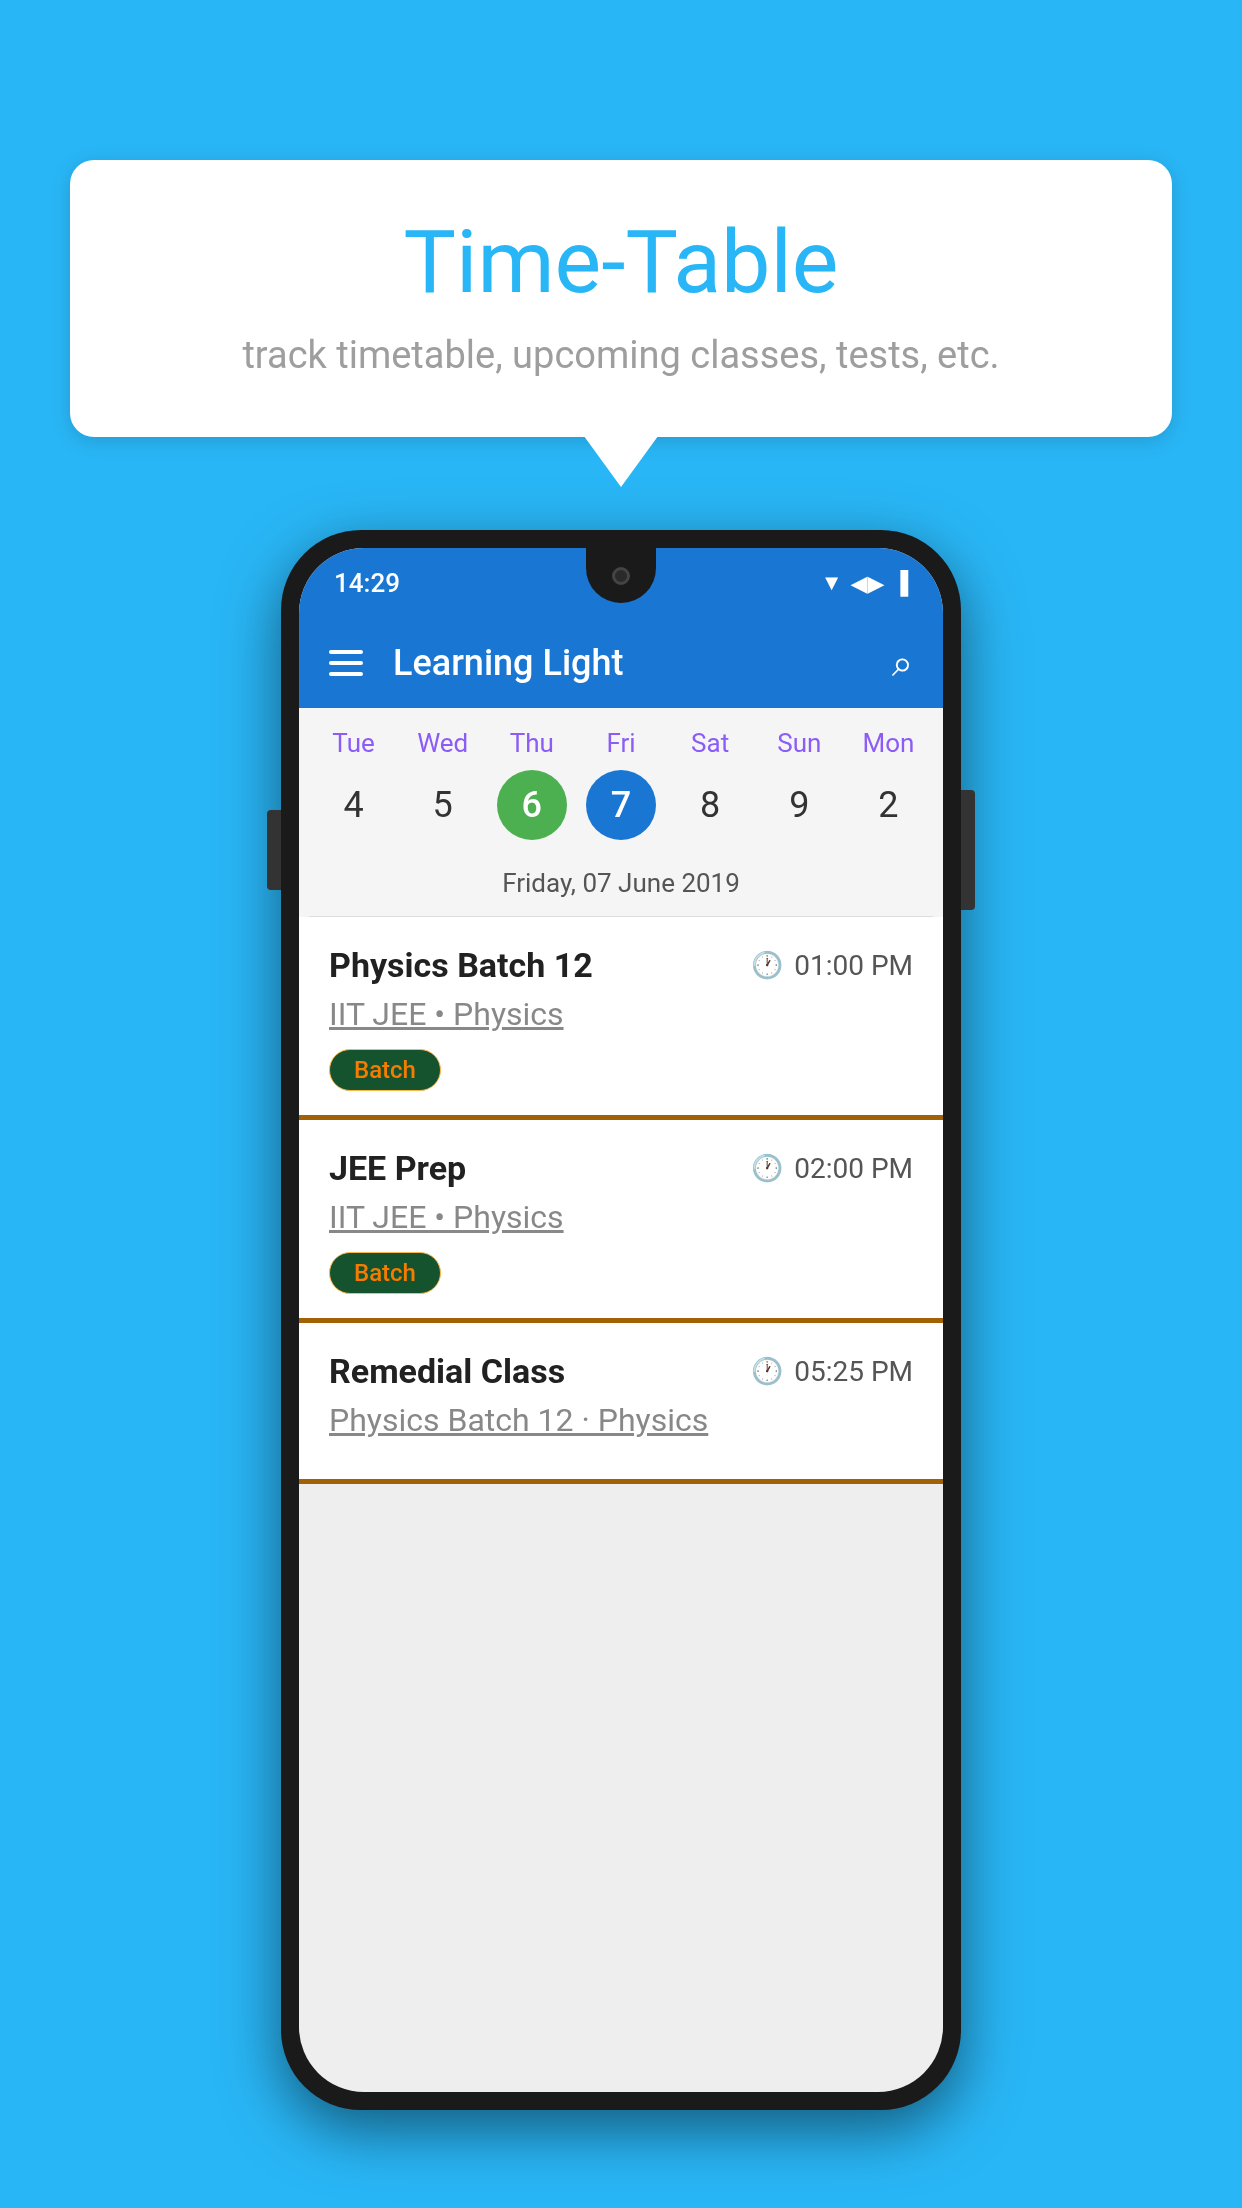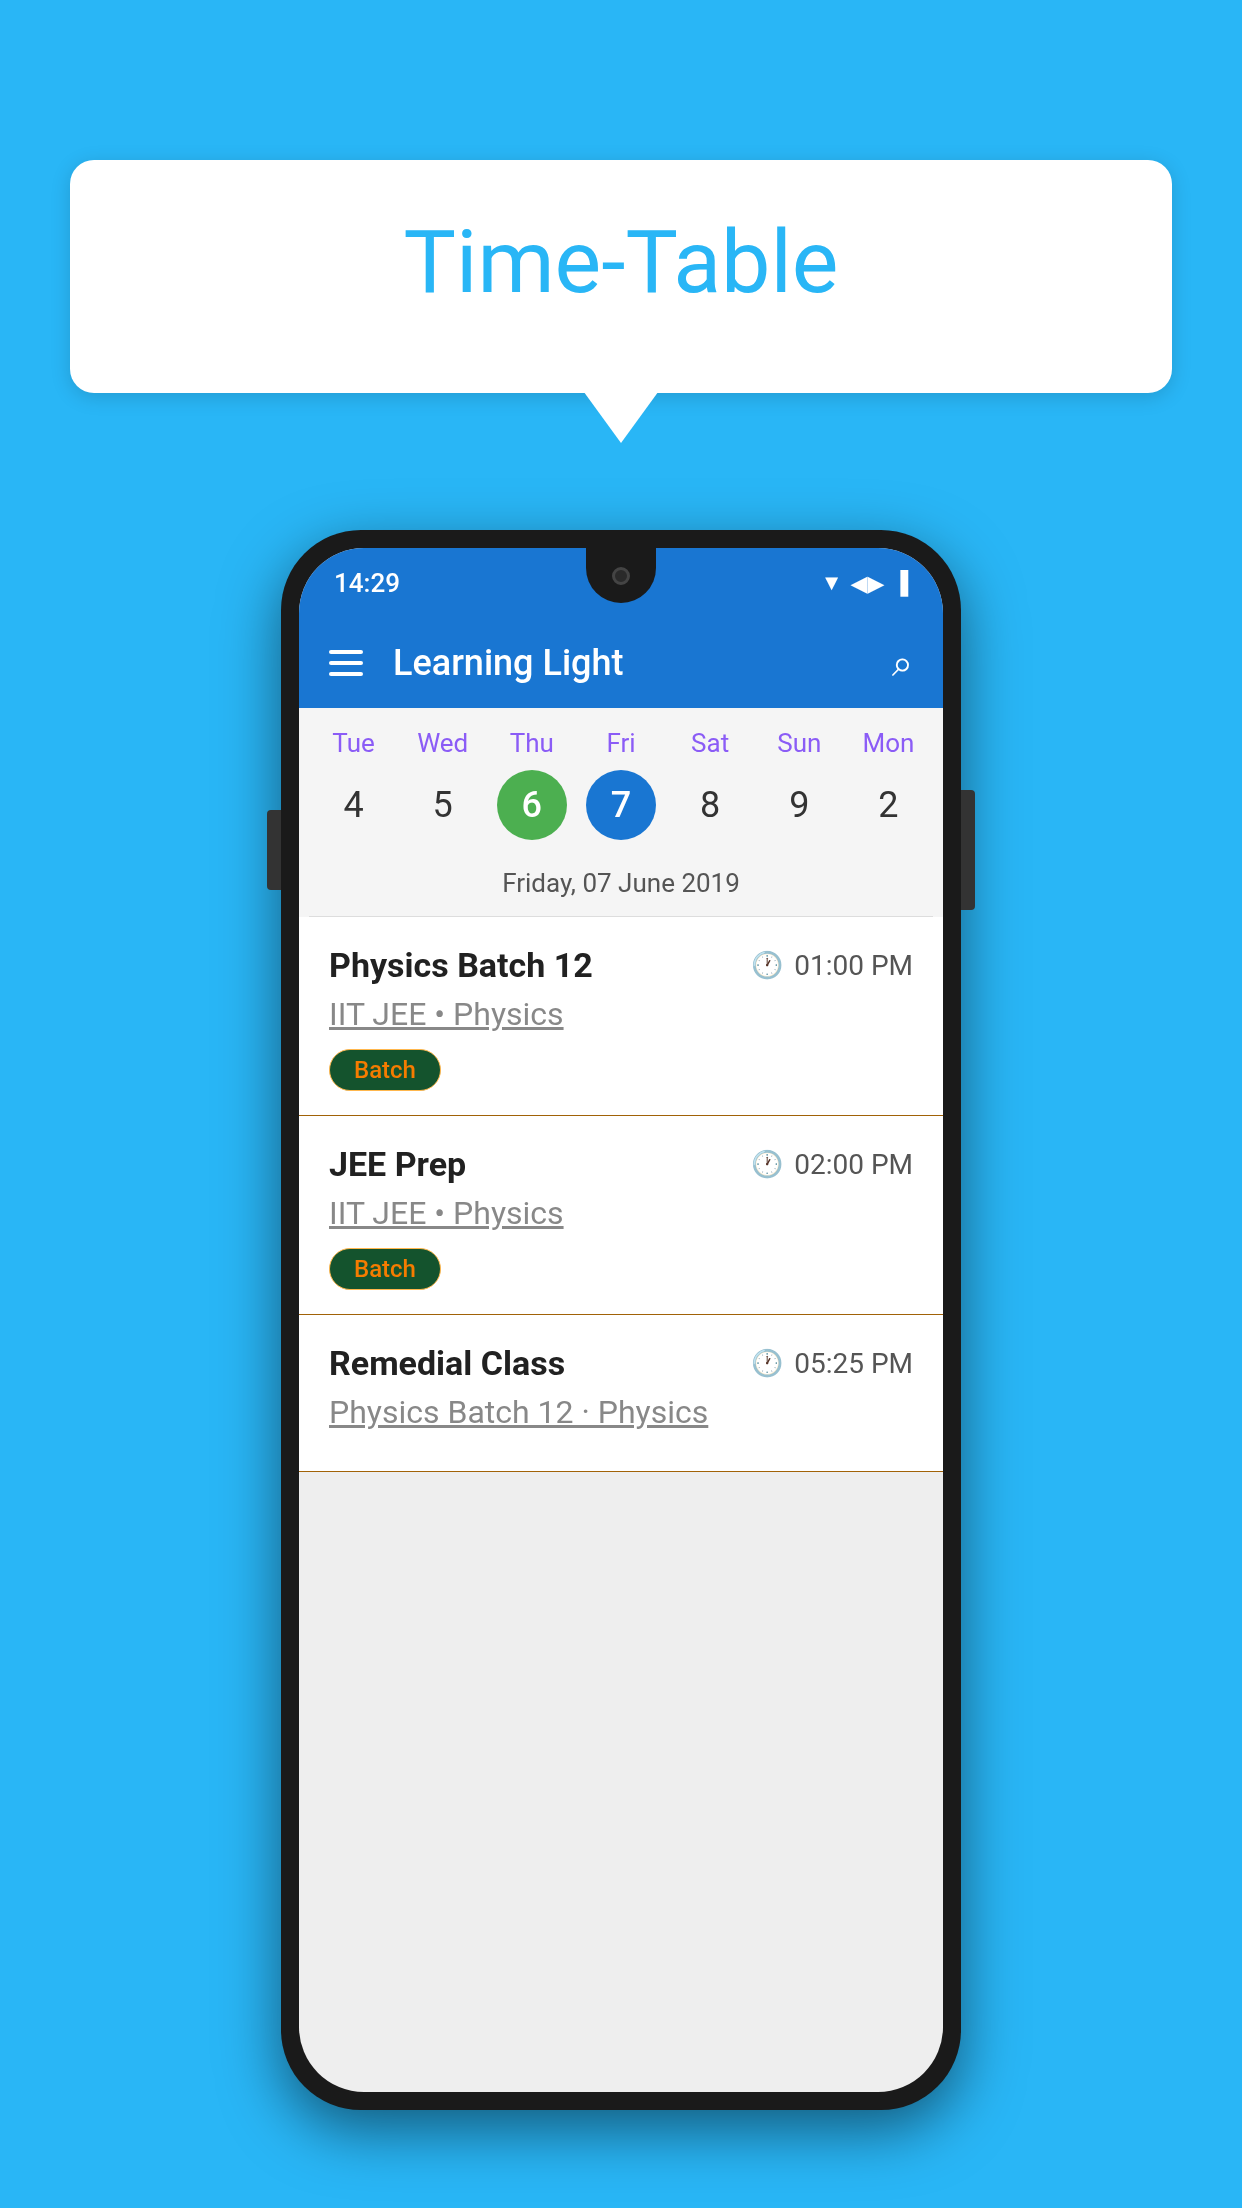--- a/index.html
+++ b/index.html
@@ -257,21 +257,21 @@
 
     
     .schedule-list {
       background: white;
       overflow-y: auto;
     }
 
     .schedule-item {
       background: white;
       padding: 28px 30px 24px;
-      border-bottom: 1px solid #a16207;
+      border-bottom: 5px solid #a16207;
     }
 
     .schedule-item-header {
       display: flex;
       justify-content: space-between;
       align-items: center;
       margin-bottom: 10px;
     }
 
     .schedule-name {
@@ -305,20 +305,21 @@
       font-size: 24px;
       font-weight: 500;
     }
 
   </style>
 </head>
 <body>
 
 <div class="bubble-container">
   <div class="bubble-title">Time-Table</div>
+  <div class="bubble-subtitle">track timetable, upcoming classes, tests, etc.</div>
 </div>
 
 <div class="phone-wrapper">
   <div class="phone-outer">
     <div class="phone-screen">
 
       <div class="status-bar">
         <span class="status-time">14:29</span>
         <div class="notch">
           <div class="camera"></div>

